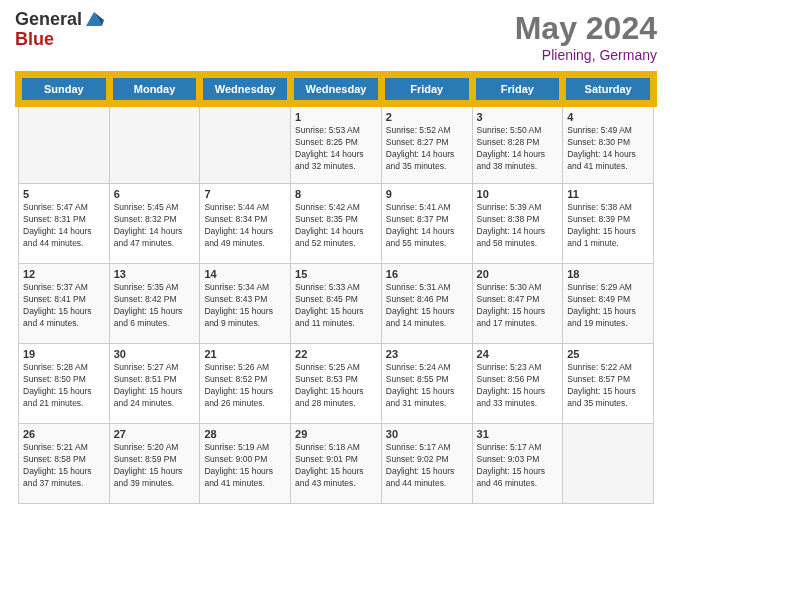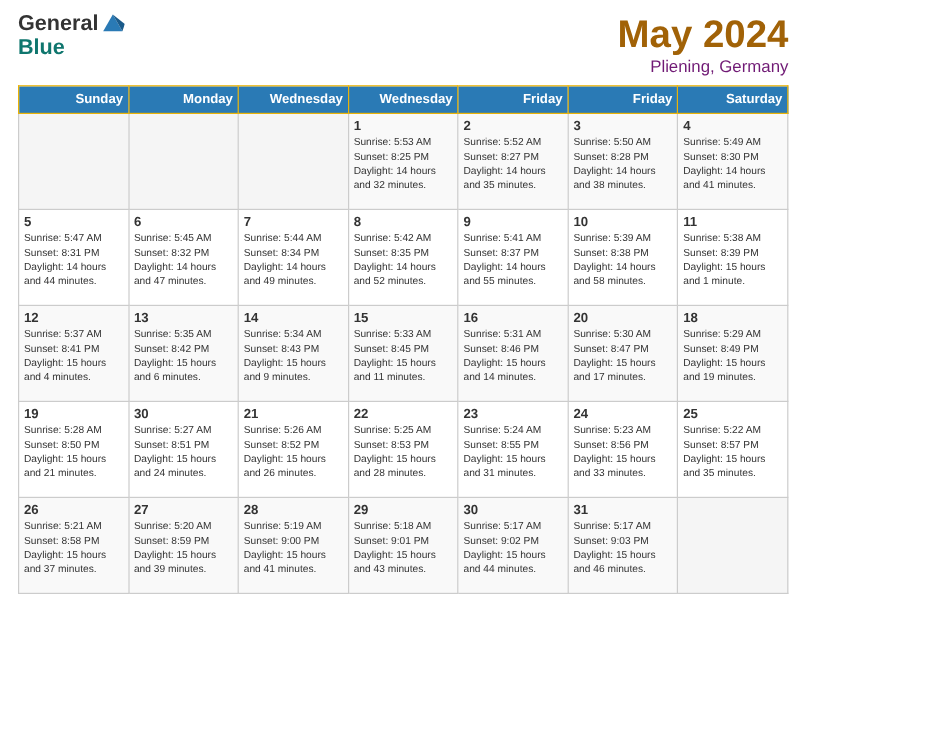--- a/index.html
+++ b/index.html
@@ -29,53 +29,53 @@
       line-height: 1.1;
     }
     .logo-general {
       font-size: 18px;
       font-weight: bold;
       color: #333;
     }
     .logo-blue {
       font-size: 18px;
       font-weight: bold;
-      color: #0f766e;
+      color: #b91c1c;
     }
     .logo-icon {
       width: 20px;
       height: 22px;
       margin-left: 2px;
       margin-top: -2px;
     }
     .title-block {
       text-align: right;
     }
     .month-title {
       font-size: 32px;
       font-weight: bold;
-      color: #a16207;
+      color: #737373;
     }
     .location {
       font-size: 14px;
       color: #701a75;
     }
     table {
       width: 100%;
       border-collapse: collapse;
       table-layout: fixed;
     }
     thead tr th {
       background-color: #2a7ab5;
       color: #fff;
       font-size: 11px;
       font-weight: bold;
       padding: 5px 4px;
-      text-align: right;
-      border: 1px solid #eab308;
+      text-align: center;
+      border: 7px solid #eab308;
     }
     tbody tr td {
       border: 1px solid #ccc;
       vertical-align: top;
       padding: 4px 4px;
       font-size: 9px;
       color: #333;
       height: 80px;
       background: #fff;
     }

